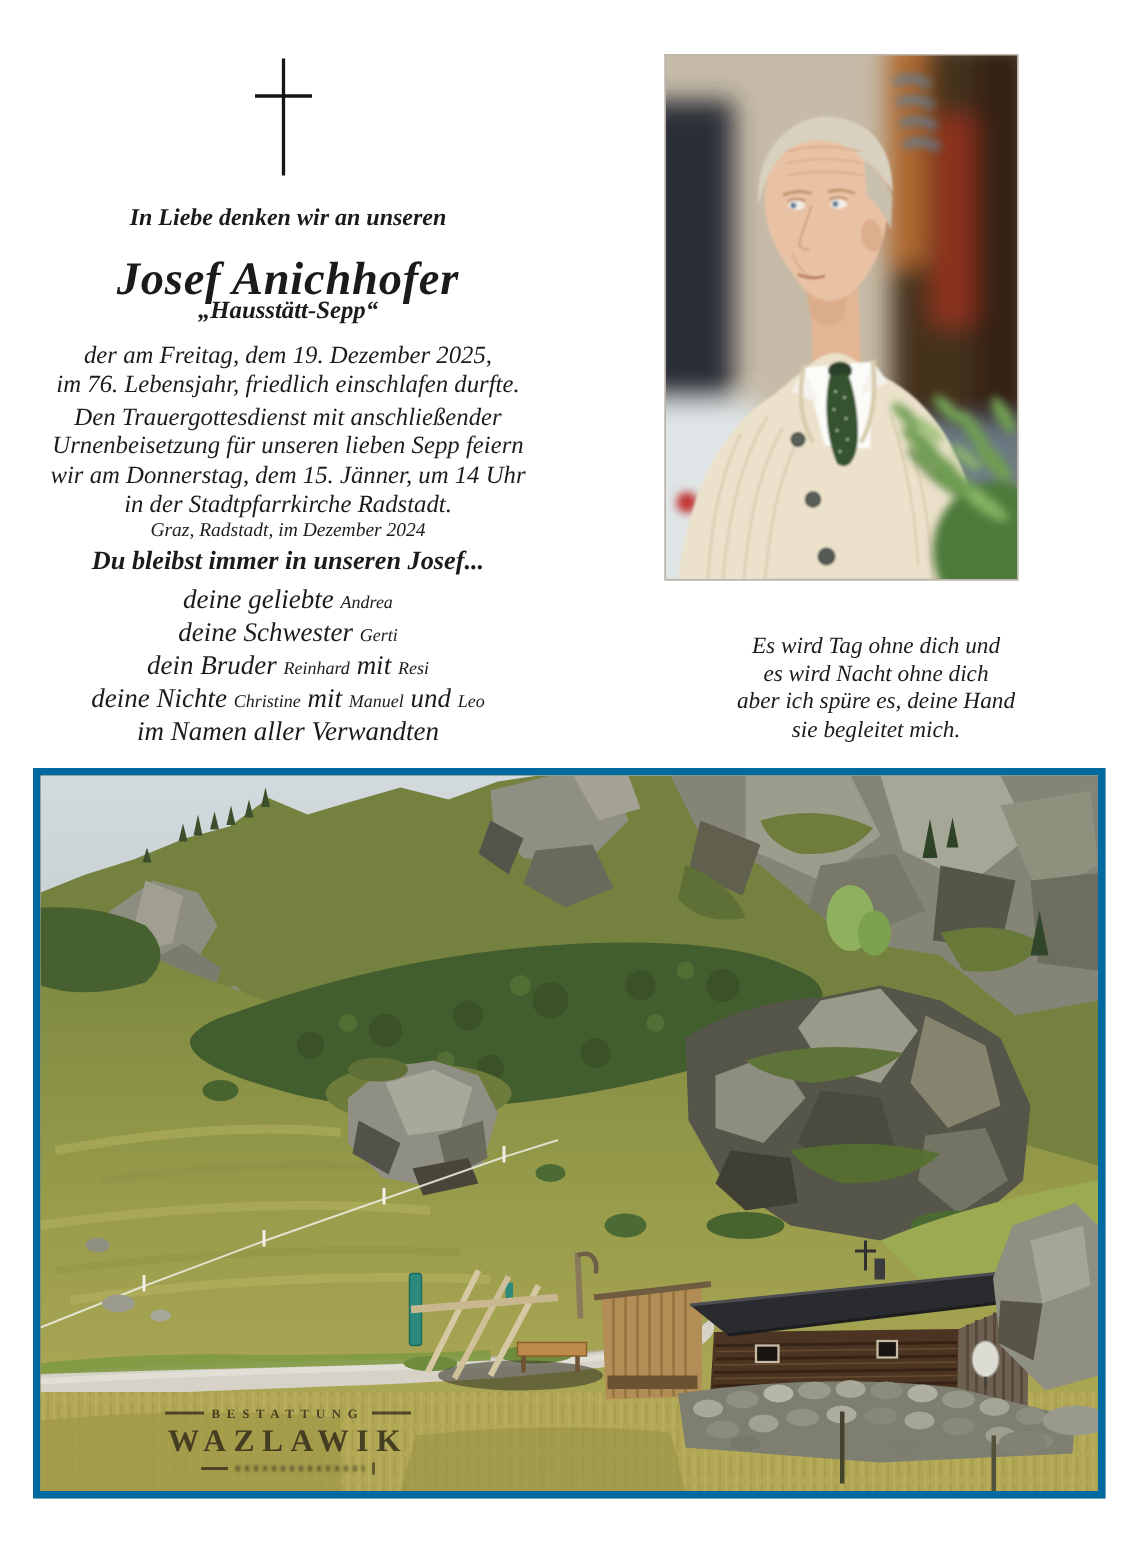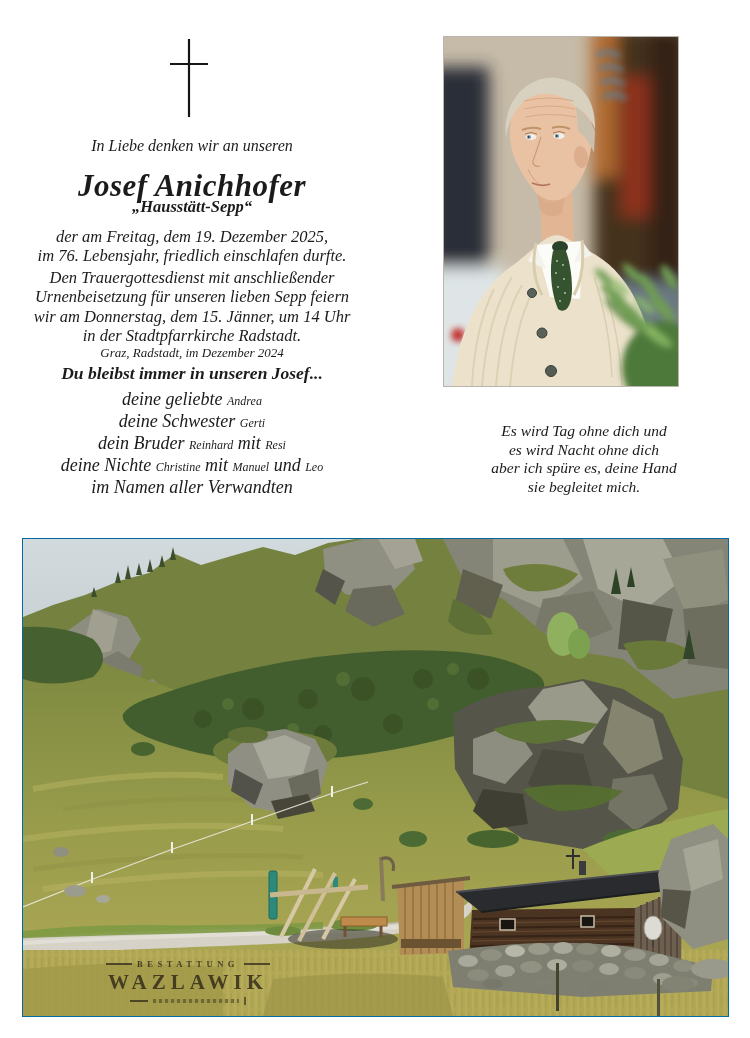--- a/index.html
+++ b/index.html
@@ -9,41 +9,41 @@
     margin:0 auto;
     background:#ffffff;
     overflow:hidden;
     font-family:"Liberation Serif","DejaVu Serif",serif;
     font-style:italic;
     color:#1b1b1b;
   }
   .abs{position:absolute;}
   .ctr{text-align:center;}
   .left-col{left:0;width:384px;}
-  .intro{top:137px;font-size:16px;font-weight:normal;}
+  .intro{top:137px;font-size:16px;font-weight:bold;}
   .deceased-name{top:168px;font-size:31px;font-weight:bold;letter-spacing:0.5px;}
   .nickname{top:197px;font-size:16.5px;font-weight:bold;}
   .para{font-size:16.5px;line-height:19.3px;}
   .obituary{top:227px;}
   .service{top:268px;}
   .dateline{top:345px;font-size:13px;}
   .farewell{top:363px;font-size:17.5px;font-weight:bold;}
   .family{top:389px;}
   .family-line{line-height:20px;}
   .seg-small{font-size:18px;margin-top:11px;}
   .seg-large{font-size:12px;}
   .portrait{
     left:443px;top:36px;width:234px;height:349px;
     border:1px solid #b9b5ad;background:#c6bba8;
   }
   .portrait svg{display:block;width:234px;height:349px;}
   .poem{left:467px;top:406px;width:234px;font-size:15.5px;line-height:18.6px;margin-top:16px;}
   .landscape{
-    left:22px;top:538px;width:705px;height:477px;
-    border:1px solid #0369a1;box-sizing:content-box;background:#fdba74;
+    left:22px;top:512px;width:705px;height:477px;
+    border:5px solid #0369a1;box-sizing:content-box;background:#fdba74;
   }
   .landscape svg{display:block;width:705px;height:477px;}
   
   .watermark{
     position:absolute;left:70px;top:420px;width:190px;
     text-align:center;color:rgba(48,40,26,0.82);
     font-style:normal;font-family:"Liberation Serif","DejaVu Serif",serif;
   }
   .wm-row{display:flex;align-items:center;justify-content:center;gap:5px;}
   .wm-rule{display:inline-block;height:2px;background:rgba(48,40,26,0.75);}

